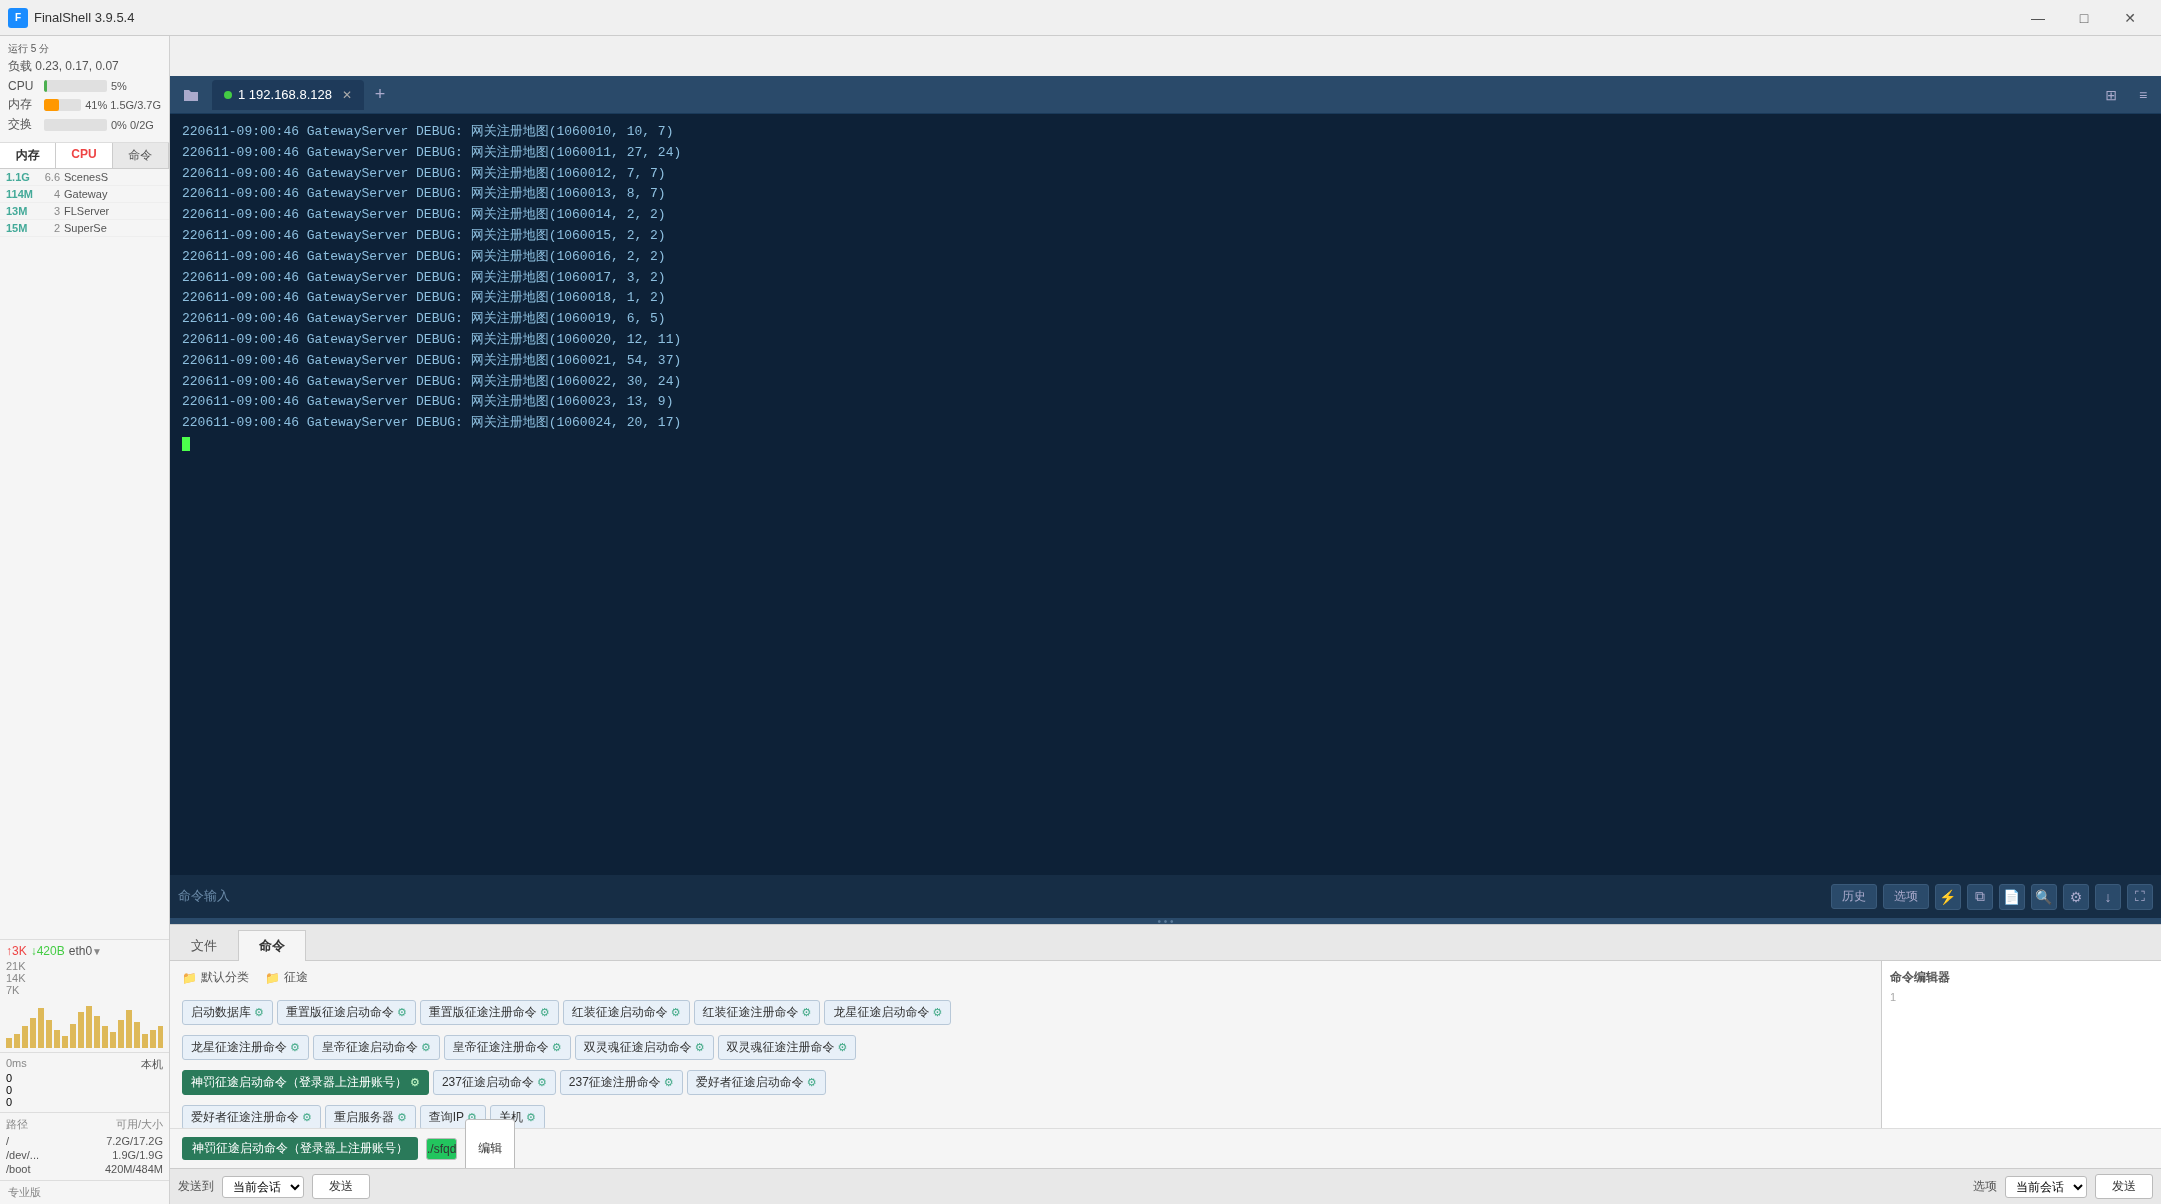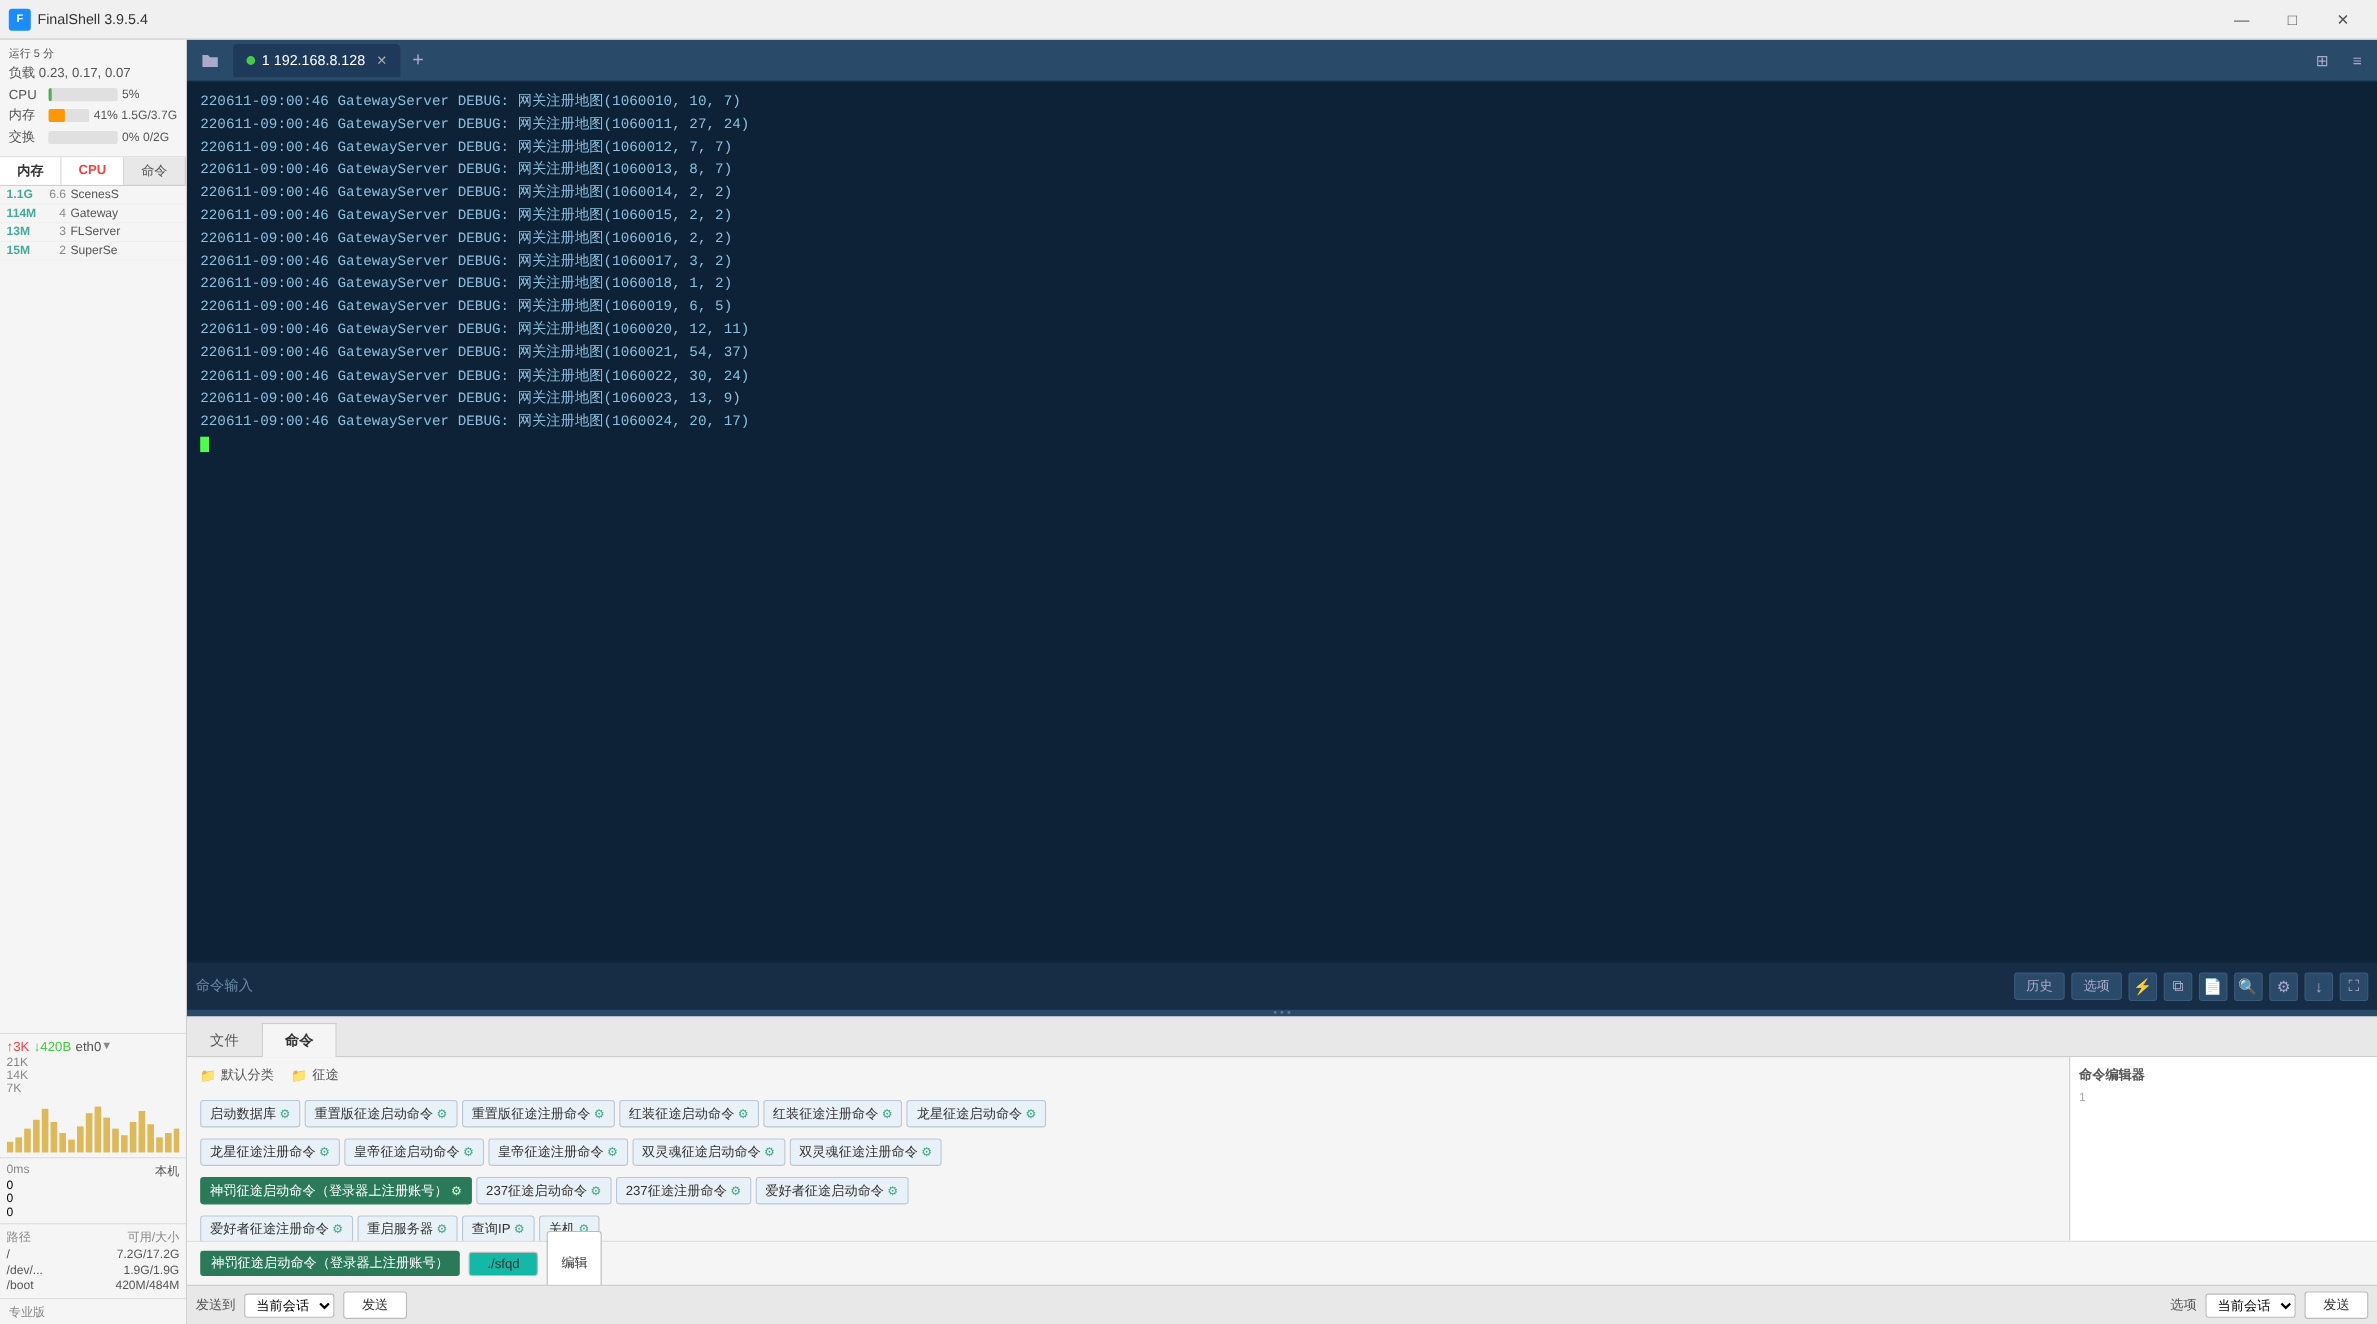--- a/index.html
+++ b/index.html
@@ -147,20 +147,21 @@
 
     .edition-bar { border-top: 1px solid #ddd; padding: 4px 8px; font-size: 11px; color: #888; background: #f5f5f5; }
 
     
     #right-area {
       flex: 1;
       display: flex;
       flex-direction: column;
       background: #1e3a5a;
       overflow: hidden;
+      margin-top: 40px;
     }
 
     
     #tab-bar {
       background: #2a4a6a;
       display: flex;
       align-items: center;
       height: 38px;
       padding: 0 4px;
       flex-shrink: 0;
@@ -338,21 +339,21 @@
       background: #f5f5f5;
       border-top: 1px solid #ddd;
       height: 40px;
       flex-shrink: 0;
     }
     .selected-cmd-chip {
       background: #2a7a5a; color: #fff;
       padding: 3px 10px; border-radius: 3px; font-size: 12px;
     }
     .cmd-value-box {
-      padding: 3px 16px; background: #14b8a6;
+      padding: 3px 0; background: #22c55e;
       border: 1px solid #bbb; border-radius: 3px; font-size: 12px; color: #333;
     }
     .edit-btn {
       padding: 20px 12px; background: white; border: 1px solid #bbb;
       border-radius: 3px; font-size: 12px; cursor: pointer; color: #333;
     }
 
     
     #bottom-send-bar {
       display: flex; align-items: center;

